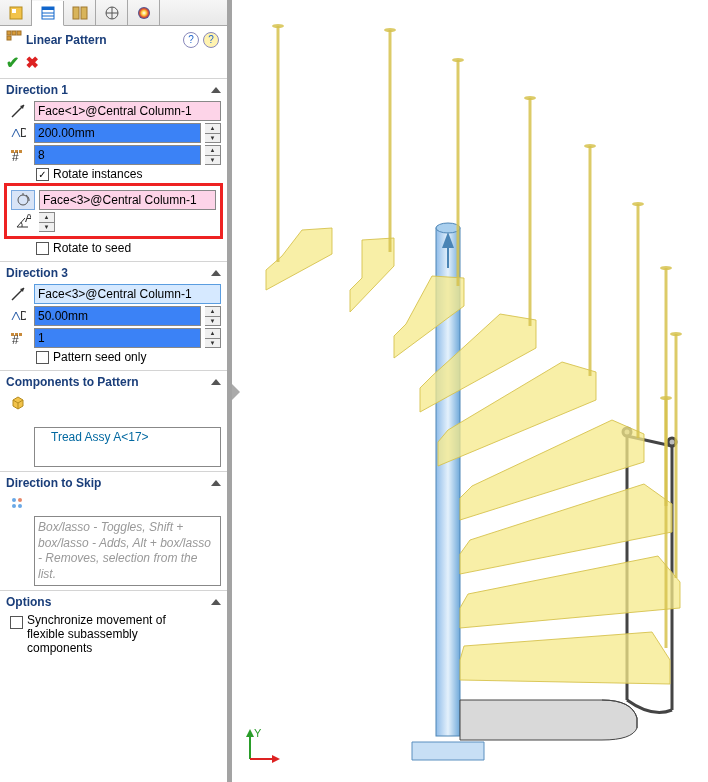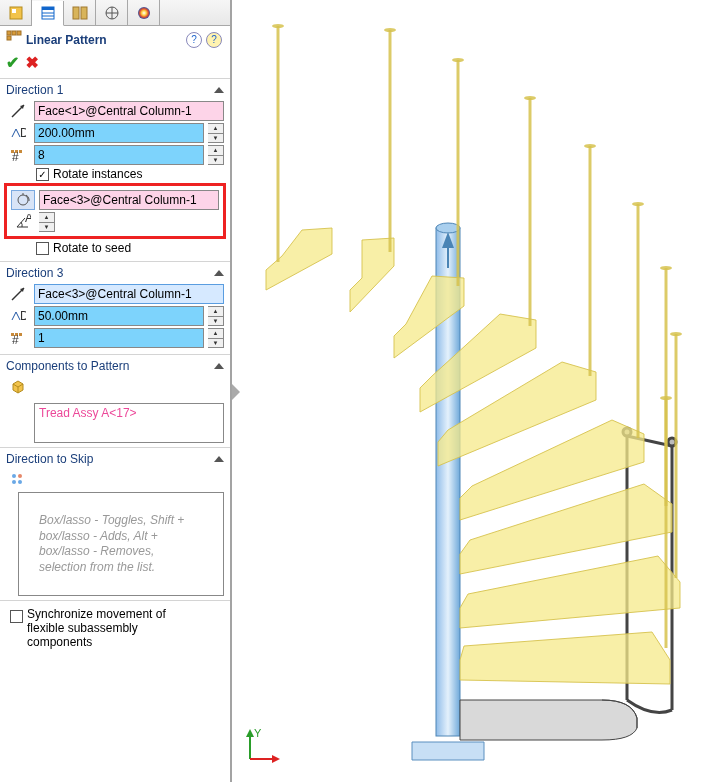--- a/index.html
+++ b/index.html
@@ -1,57 +1,57 @@
 <!DOCTYPE html>
 <html><head>
 <meta charset="utf-8">
 <style>
   * { box-sizing: border-box; margin: 0; padding: 0; font-family: "Segoe UI", Arial, sans-serif; font-size: 12px; }
   body { width: 708px; height: 782px; display: flex; background: #fff; overflow: hidden; position: relative; }
 
   
-  .panel { width: 232px; flex: 0 0 232px; border-right: 2px solid #a3a3a3; display: flex; flex-direction: column; background: #fff; }
+  .panel { width: 232px; flex: 0 0 232px; border-right: 5px solid #a3a3a3; display: flex; flex-direction: column; background: #fff; }
 
   
   .tabs { display: flex; border-bottom: 1px solid #a8a8a8; background: linear-gradient(#f6f6f6,#e8e8e8); height: 26px; }
   .tab { width: 32px; height: 25px; display: flex; align-items: center; justify-content: center; border-right: 1px solid #a8a8a8; }
   .tab.active { background: #fff; border-bottom: 1px solid #fff; position: relative; top: 1px; }
   .tab svg { width:16px; height:16px; }
 
   
   .title-row { display: flex; align-items: center; padding: 4px 6px 2px 6px; }
   .title-row .feat-icon { margin-right: 4px; }
   .title-row .title { font-weight: bold; color: #1a3e7a; flex: 1; }
   .title-row .help { margin: 0 2px; color: #2266cc; width:16px;height:16px;border:1px solid #88b;border-radius:50%;text-align:center;line-height:14px;font-size:10px; }
   
   .okcancel { display:flex; align-items:center; padding: 2px 6px 6px 6px; gap:6px; }
   .ok { color:#2a9d2a; font-size:16px; font-weight:bold; cursor:pointer; }
   .cancel { color:#d22; font-size:16px; font-weight:bold; cursor:pointer; }
 
   
   .section { border-top: 1px solid #d4d4d4; padding: 4px 6px; }
-  .section-head { display: flex; align-items: center; font-weight: normal; color: #1a3e7a; cursor: pointer; padding-bottom: 2px;}
+  .section-head { display: flex; align-items: center; font-weight: bold; color: #1a3e7a; cursor: pointer; padding-bottom: 2px;}
   .section-head .chev { margin-left:auto; }
   .row { display: flex; align-items: center; margin: 2px 0; gap: 4px; }
   .ico { width: 24px; height: 20px; display:flex;align-items:center;justify-content:center; }
   .ico.selected { background: #d8e4f7; border:1px solid #7aa9e0; }
-  .txt-input { flex:1; height:20px; border:1px solid #888; padding:1px 3px; background:#7dd3fc; display:flex; align-items:center; overflow:hidden; }
+  .txt-input { flex:1; height:20px; border:1px solid #888; padding:1px 3px; background:#3b82f6; display:flex; align-items:center; overflow:hidden; }
   .txt-input.pink { background:#fdd4e8; }
   .txt-input.hl { background:#d6e9ff; border-color:#5a9de0; }
   .spin { width:16px; display:flex;flex-direction:column; border:1px solid #888; border-left:none; height:20px;}
   .spin div { flex:1; display:flex;align-items:center;justify-content:center; font-size:6px; color:#333; background:#f0f0f0;}
   .spin div:first-child { border-bottom:1px solid #888;}
   .chk { display:flex; align-items:center; margin:2px 0 2px 30px; gap:4px;}
   .chkbox { width:13px;height:13px; border:1px solid #555; display:flex;align-items:center;justify-content:center; font-size:10px; }
   .chev { width:0;height:0;border-left:5px solid transparent;border-right:5px solid transparent;border-bottom:6px solid #555;}
   .redbox { border:3px solid #e22; padding:2px; margin:2px -2px; }
   .redbox-inner { padding: 0 2px;}
 
-  .listbox { border:1px solid #888; min-height:40px; padding:2px 4px; margin-left:28px; margin-top:6px; background:#fff; color:#ec4899;}
-  .instbox { border:1px solid #888; min-height:60px; padding:20px; margin-left:12px; color:#999; font-style:italic; line-height:1.3; }
+  .listbox { border:1px solid #888; min-height:40px; padding:2px 16px; margin-left:28px; margin-top:14px; background:#fff; color:#0369a1;}
+  .instbox { border:1px solid #888; min-height:60px; padding:3px; margin-left:28px; color:#999; font-style:italic; line-height:1.3; }
 
   
   .gfx { flex:1; position:relative; background:#fff; }
   .viewport { position:absolute; left:0; top:0; right:0; bottom:0; }
 
   .triad { position:absolute; left:10px; bottom:12px; }
   .triad .y { color:#2a2; font-size:11px;}
 
   .feat-icon svg, .ico svg { width:16px;height:16px; }
 
@@ -254,20 +254,24 @@
           </svg>
       </span>
       <div class="txt-input">
         <span>1</span>
       </div>
       <div class="spin">
           <div>▲</div>
           <div>▼</div>
         </div>
     </div>
+    <div class="chk">
+      <span class="chkbox"></span>
+      <span>Pattern seed only</span>
+    </div>
   </div>
 
   <div class="section">
     <div class="section-head">
       <span>Components to Pattern</span>
       <span class="chev"></span>
     </div>
     <div class="row">
       <span class="ico" style="align-self:flex-start">
         <svg viewBox="0 0 16 16">
@@ -295,20 +299,24 @@
             <circle cx="10" cy="10" r="2" fill="#6aa8e6"></circle>
           </svg>
       </span>
     </div>
     <div class="instbox">
       <span>Box/lasso - Toggles, Shift + box/lasso - Adds, Alt + box/lasso - Removes, selection from the list.</span>
     </div>
   </div>
 
   <div class="section">
+    <div class="section-head">
+      <span>Options</span>
+      <span class="chev"></span>
+    </div>
     <div class="chk" style="margin-left:4px">
       <span class="chkbox" style="align-self:flex-start;margin-top:3px"></span>
       <span style="max-width:170px">Synchronize movement of flexible subassembly components</span>
     </div>
   </div>
 
 </div>
 
 <div class="gfx">
   <svg class="viewport" viewBox="0 0 476 782">

